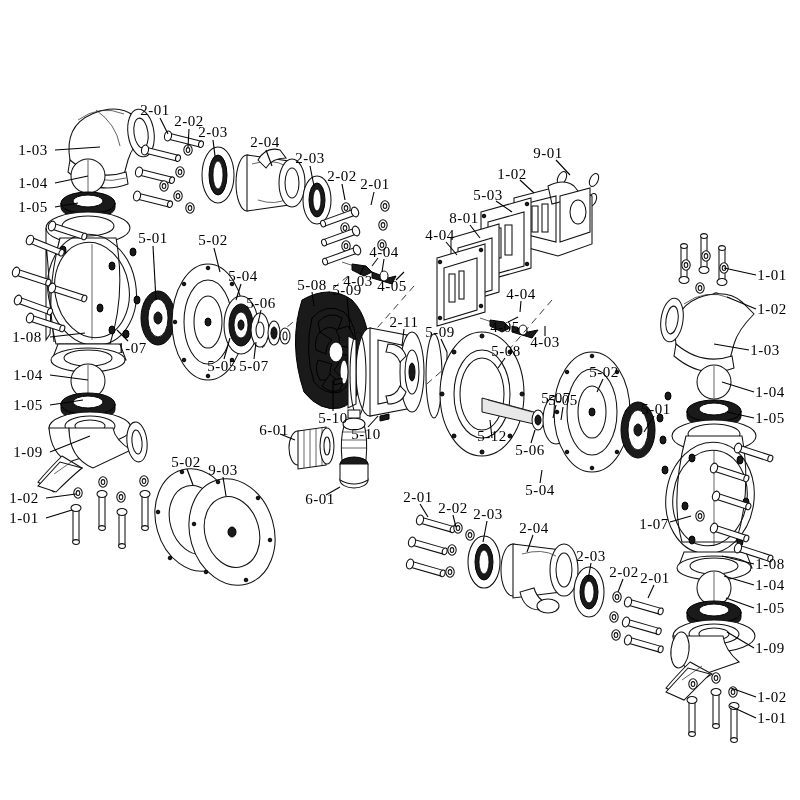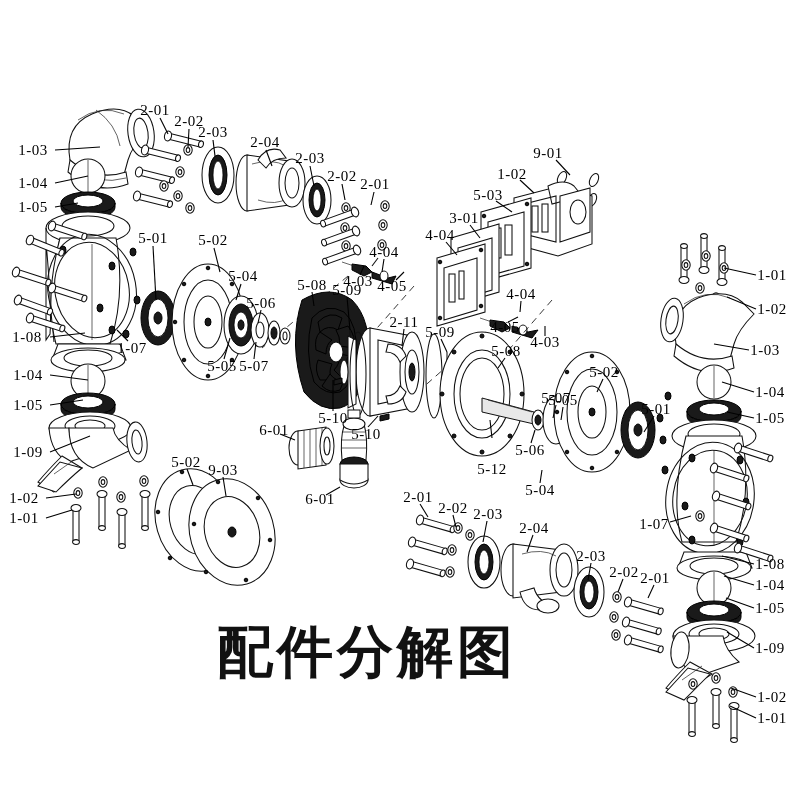--- a/index.html
+++ b/index.html
@@ -631,42 +631,42 @@
       <div class="lbl" style="left: 155px; top: 110px;">2-01</div>
       <div class="lbl" style="left: 189px; top: 121px;">2-02</div>
       <div class="lbl" style="left: 213px; top: 132px;">2-03</div>
       <div class="lbl" style="left: 265px; top: 142px;">2-04</div>
       <div class="lbl" style="left: 310px; top: 158px;">2-03</div>
       <div class="lbl" style="left: 342px; top: 176px;">2-02</div>
       <div class="lbl" style="left: 375px; top: 184px;">2-01</div>
       <div class="lbl" style="left: 548px; top: 153px;">9-01</div>
       <div class="lbl" style="left: 512px; top: 174px;">1-02</div>
       <div class="lbl" style="left: 488px; top: 195px;">5-03</div>
-      <div class="lbl" style="left: 464px; top: 218px;">3-01</div>
+      <div class="lbl" style="left: 464px; top: 218px;">8-01</div>
       <div class="lbl" style="left: 440px; top: 235px;">4-04</div>
       <div class="lbl" style="left: 384px; top: 252px;">4-04</div>
       <div class="lbl" style="left: 358px; top: 281px;">4-03</div>
       <div class="lbl" style="left: 392px; top: 286px;">4-05</div>
       <div class="lbl" style="left: 521px; top: 294px;">4-04</div>
       <div class="lbl" style="left: 545px; top: 342px;">4-03</div>
       <div class="lbl" style="left: 505px; top: 327px;">4-05</div>
       <div class="lbl" style="left: 153px; top: 238px;">5-01</div>
       <div class="lbl" style="left: 213px; top: 240px;">5-02</div>
       <div class="lbl" style="left: 243px; top: 276px;">5-04</div>
       <div class="lbl" style="left: 261px; top: 303px;">5-06</div>
       <div class="lbl" style="left: 222px; top: 366px;">5-05</div>
       <div class="lbl" style="left: 254px; top: 366px;">5-07</div>
       <div class="lbl" style="left: 312px; top: 285px;">5-08</div>
       <div class="lbl" style="left: 347px; top: 290px;">5-09</div>
       <div class="lbl" style="left: 404px; top: 322px;">2-11</div>
       <div class="lbl" style="left: 333px; top: 418px;">5-10</div>
       <div class="lbl" style="left: 366px; top: 434px;">5-10</div>
       <div class="lbl" style="left: 440px; top: 332px;">5-09</div>
       <div class="lbl" style="left: 506px; top: 351px;">5-08</div>
-      <div class="lbl" style="left: 492px; top: 469px;">5-12</div>
+      <div class="lbl" style="left: 492px; top: 436px;">5-12</div>
       <div class="lbl" style="left: 556px; top: 398px;">5-07</div>
       <div class="lbl" style="left: 530px; top: 450px;">5-06</div>
       <div class="lbl" style="left: 604px; top: 372px;">5-02</div>
       <div class="lbl" style="left: 563px; top: 400px;">5-05</div>
       <div class="lbl" style="left: 656px; top: 409px;">5-01</div>
       <div class="lbl" style="left: 540px; top: 490px;">5-04</div>
       <div class="lbl" style="left: 186px; top: 462px;">5-02</div>
       <div class="lbl" style="left: 223px; top: 470px;">9-03</div>
       <div class="lbl" style="left: 274px; top: 430px;">6-01</div>
       <div class="lbl" style="left: 320px; top: 499px;">6-01</div>
@@ -684,14 +684,13 @@
       <div class="lbl" style="left: 770px; top: 418px;">1-05</div>
       <div class="lbl" style="left: 654px; top: 524px;">1-07</div>
       <div class="lbl" style="left: 770px; top: 564px;">1-08</div>
       <div class="lbl" style="left: 770px; top: 585px;">1-04</div>
       <div class="lbl" style="left: 770px; top: 608px;">1-05</div>
       <div class="lbl" style="left: 770px; top: 648px;">1-09</div>
       <div class="lbl" style="left: 772px; top: 697px;">1-02</div>
       <div class="lbl" style="left: 772px; top: 718px;">1-01</div>
     </div>
 
-  <div id="title">配件分解图</div>
 </div>
 
 </body></html>

